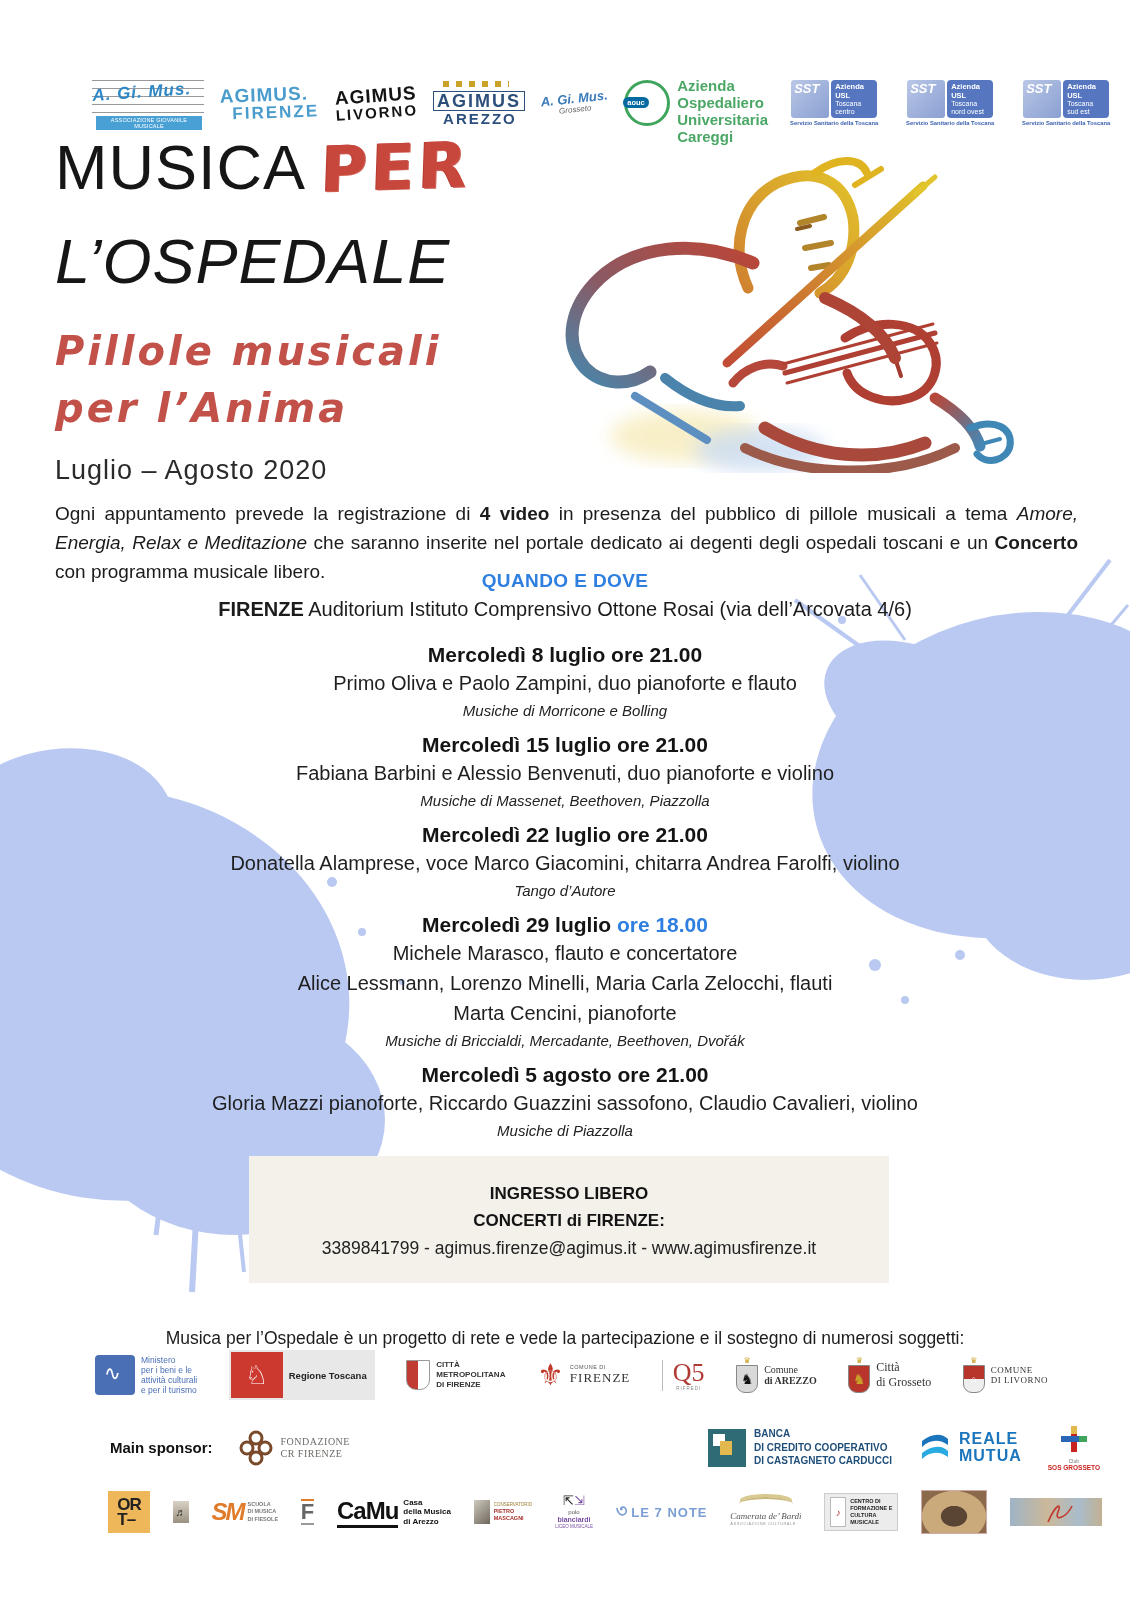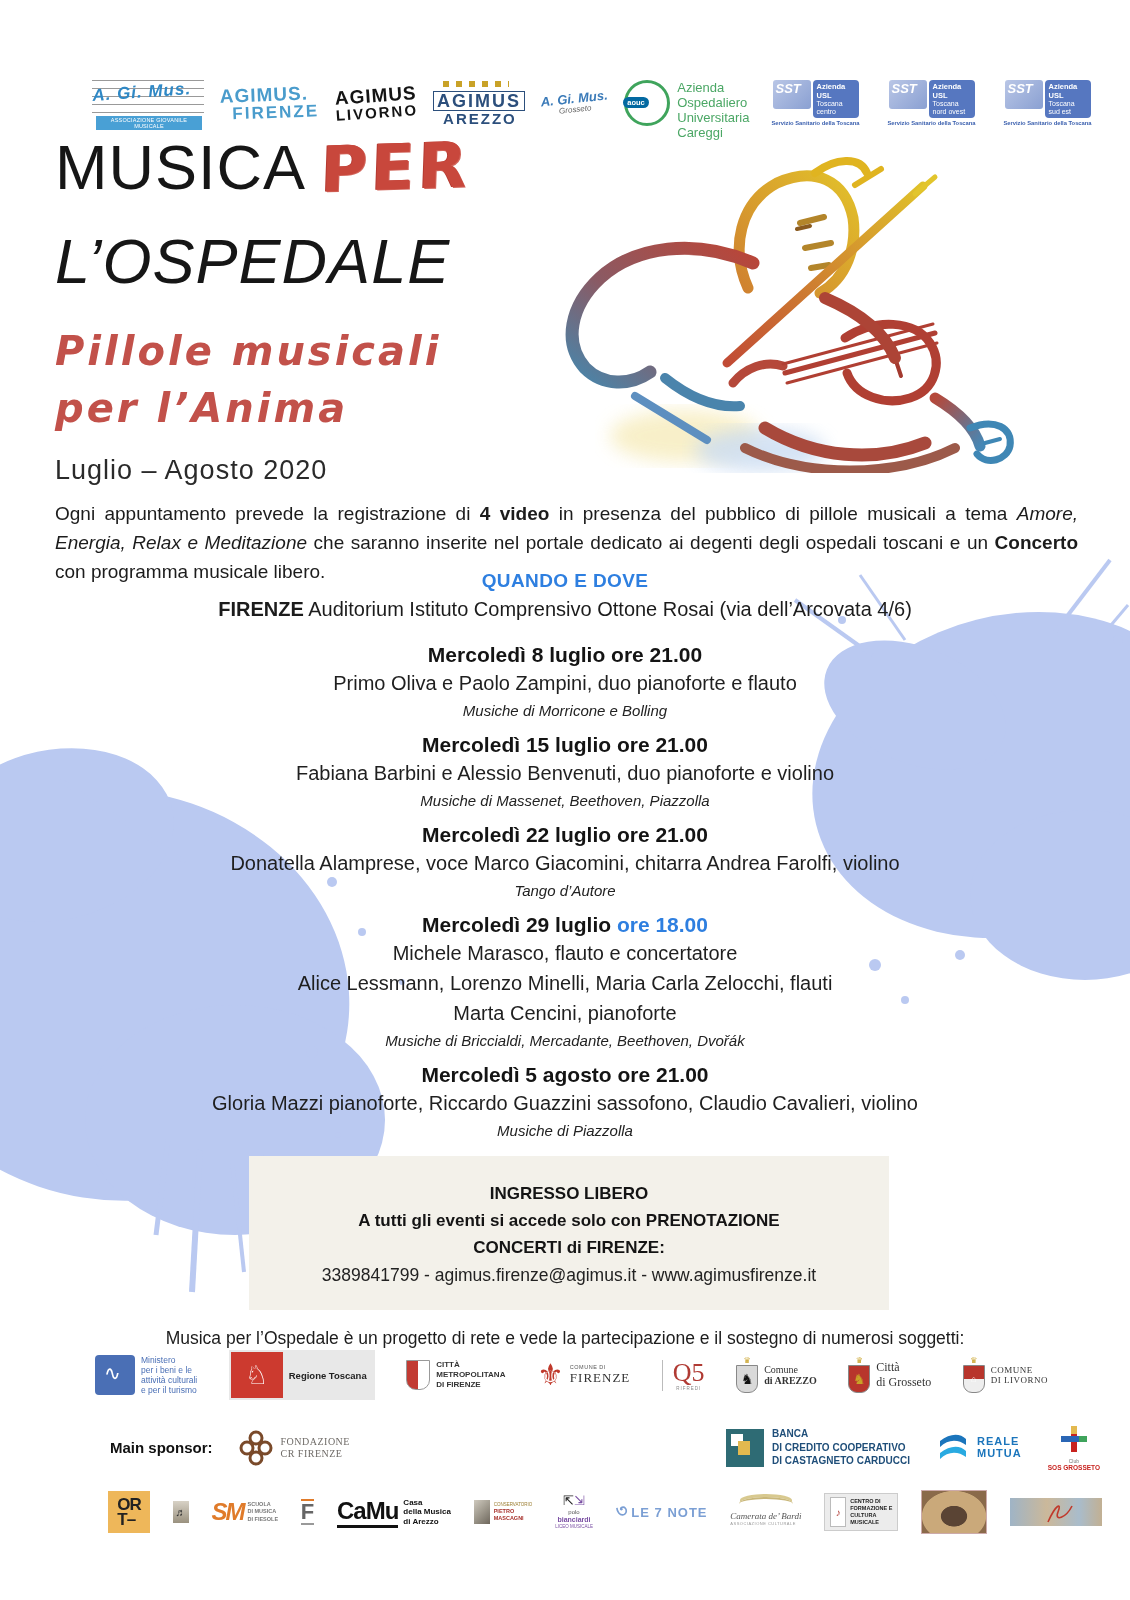--- a/index.html
+++ b/index.html
@@ -29,24 +29,24 @@
      background:repeating-linear-gradient(90deg,#c9a227 0 6px,transparent 6px 13px);}
   .hl-ar .ar1{font-size:18px;letter-spacing:2px;border:1px solid #2c4f7c;padding:0 3px;display:inline-block;}
   .hl-ar .ar2{font-size:15px;letter-spacing:2px;margin-left:10px;}
   .hl-gr{color:#3a7ab8;font-style:italic;line-height:1.05;transform:rotate(-6deg);text-align:center;}
   .hl-gr .gr-name{font-size:13px;font-weight:bold;}
   .hl-gr .gr-place{font-size:8px;color:#666;}
   .hl-aouc{display:flex;align-items:center;gap:7px;}
   .aouc-mark{width:40px;height:40px;border:3px solid #3fa45c;border-radius:50%;position:relative;}
   .aouc-mark span{position:absolute;left:-4px;top:14px;background:#0369a1;color:#fff;font-size:7.5px;
      padding:1px 4px;border-radius:6px;font-weight:bold;}
-  .aouc-text{color:#4ba765;font-weight:normal;font-size:13px;line-height:1.15;margin-top:16px;}
+  .aouc-text{color:#4ba765;font-weight:bold;font-size:15px;line-height:1.15;margin-top:16px;}
   .hl-sst{width:100px;text-align:center;}
   .sst-top{display:flex;gap:2px;justify-content:center;}
-  .sst-sq{width:38px;height:29px;background:linear-gradient(135deg,#b9c6e6,#8aa0d2);border-radius:3px;
+  .sst-sq{width:38px;height:38px;background:linear-gradient(135deg,#b9c6e6,#8aa0d2);border-radius:3px;
      color:#fff;font-weight:bold;font-style:italic;font-size:13px;text-align:left;padding:1px 0 0 3px;box-sizing:border-box;}
   .sst-panel{width:46px;height:38px;background:#5677c0;border-radius:4px;color:#fff;text-align:left;
      padding:3px 0 0 4px;box-sizing:border-box;line-height:1.15;}
   .sst-panel .p1{font-size:7.5px;font-weight:bold;}
   .sst-panel .p2,.sst-panel .p3{font-size:7px;}
   .sst-cap{font-size:5.8px;font-weight:bold;color:#3a5fae;margin-top:2px;}
 
   
   .title-block{position:absolute;top:136px;left:55px;width:480px;}
   .t-line{font-size:63px;letter-spacing:1px;color:#161616;line-height:1;font-weight:400;}
@@ -124,21 +124,21 @@
   .sp-label{font-weight:bold;font-size:15px;color:#111;}
   .fond{display:flex;align-items:center;gap:8px;}
   .fond-text{font-family:"Liberation Serif",serif;color:#6e6a66;font-size:10px;letter-spacing:.5px;line-height:1.2;}
   .sp-spacer{flex:1;}
   .bcc{display:flex;align-items:center;gap:8px;}
   .bcc-mark{width:38px;height:38px;background:#2e6b74;position:relative;}
   .bcc-mark::before{content:"";position:absolute;top:5px;left:5px;width:12px;height:12px;background:#fff;}
   .bcc-mark::after{content:"";position:absolute;top:12px;left:12px;width:12px;height:14px;background:#e3b94f;}
   .bcc-text{color:#1f4e79;font-weight:bold;font-size:10px;line-height:1.35;}
   .reale{display:flex;align-items:center;gap:7px;}
-  .reale-text{color:#1b75bc;font-weight:bold;font-size:11px;line-height:1.05;letter-spacing:1px;}
+  .reale-text{color:#1b75bc;font-weight:bold;font-size:16px;line-height:1.05;letter-spacing:1px;}
   .sos{text-align:center;}
   .sos-cap{font-size:5px;color:#777;}
   .sos-label{font-size:6.5px;font-weight:bold;color:#c8231f;}
 
   
   .row2{position:absolute;top:1490px;left:108px;right:28px;display:flex;align-items:center;
      justify-content:space-between;gap:6px;}
   .ort-mark{width:42px;height:42px;background:#eeb75a;display:flex;align-items:center;justify-content:center;
      font-weight:bold;font-size:17px;color:#222;letter-spacing:-1px;line-height:.9;text-align:left;}
   .fie-emblem{width:16px;height:22px;background:linear-gradient(#d8d2c6,#9a917f);display:flex;
@@ -376,21 +376,20 @@
       </div>
       <div class="event">
         <div class="ev-date">Mercoledì 5 agosto ore 21.00</div>
         <div class="ev-line">Gloria Mazzi pianoforte, Riccardo Guazzini sassofono, Claudio Cavalieri, violino</div>
         <div class="ev-prog">Musiche di Piazzolla</div>
       </div>
     </div>
 
     <div class="booking">
       <div class="bk-b">INGRESSO LIBERO</div>
-      <div class="bk-b">A tutti gli eventi si accede solo con PRENOTAZIONE</div>
       <div class="bk-b">CONCERTI di FIRENZE:</div>
       <div class="bk-r">3389841799 - agimus.firenze@agimus.it - www.agimusfirenze.it</div>
     </div>
 
     <div class="network">Musica per l’Ospedale è un progetto di rete e vede la partecipazione e il sostegno di numerosi soggetti:</div>
 
     <div class="row1">
       <div class="p1i">
         <div class="mibact-mark"></div>
         <div class="mibact-text">

